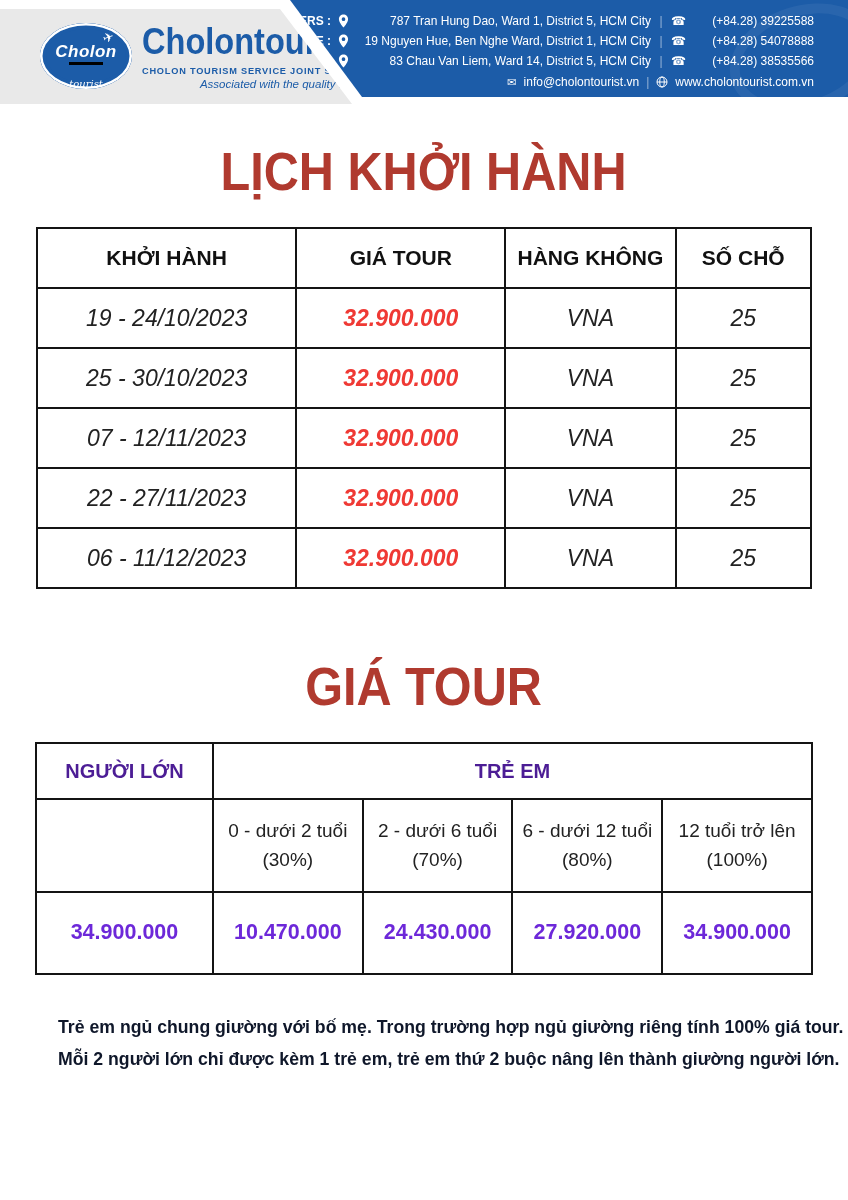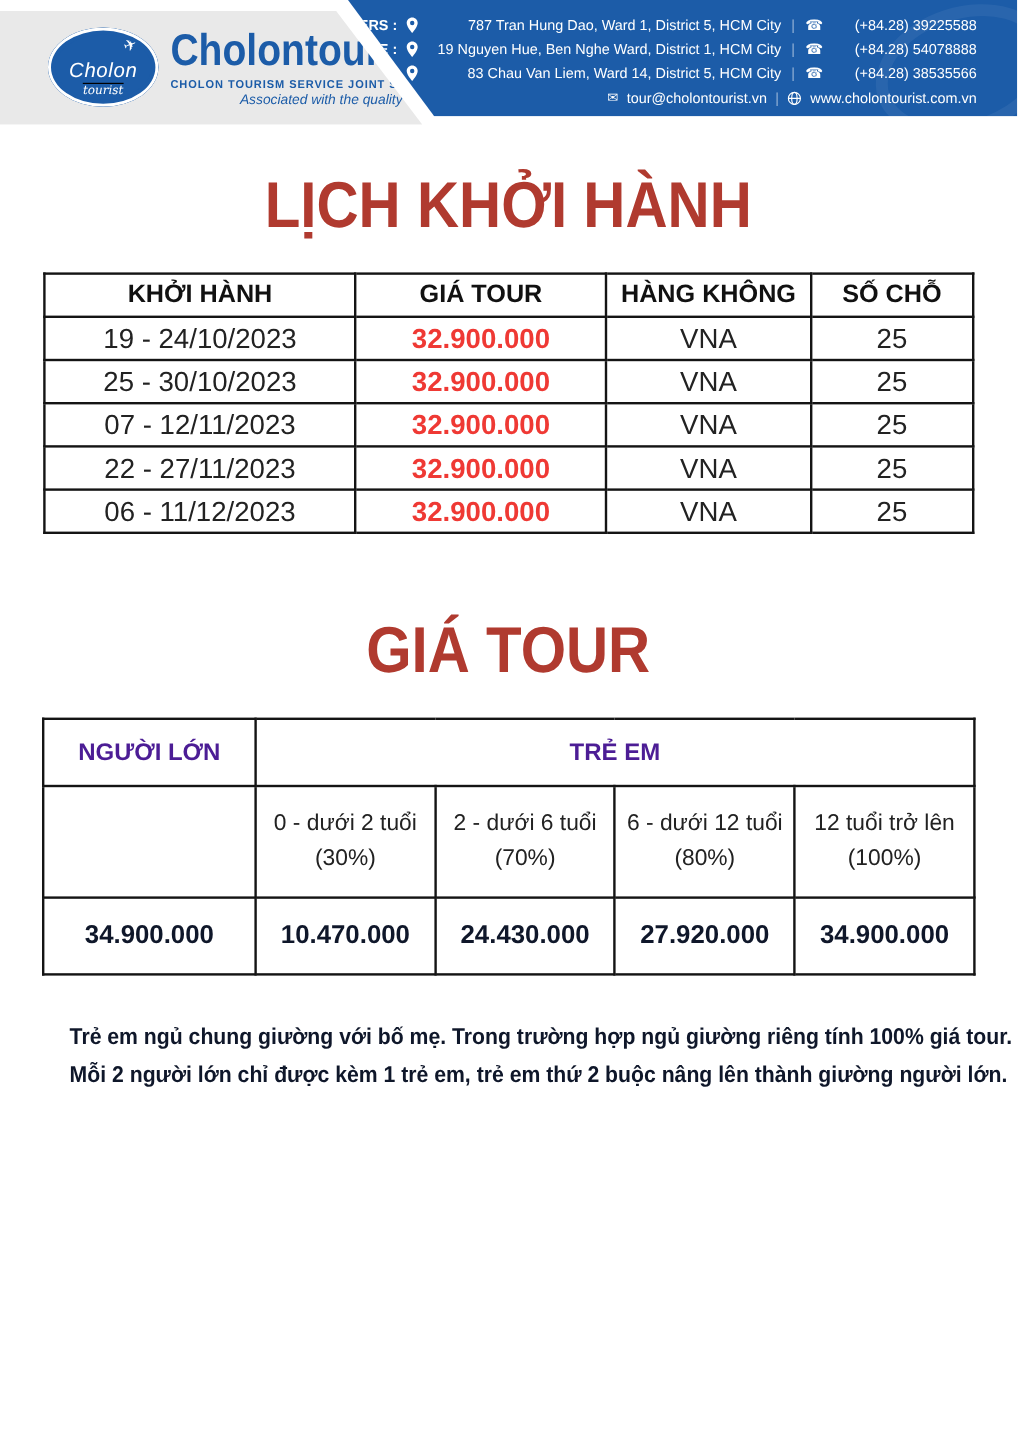--- a/index.html
+++ b/index.html
@@ -19,22 +19,22 @@
     clip-path:polygon(0 0, 280px 0, 352px 100%, 0 100%);
   }
   .logo-wrap { position:absolute; left:40px; top:14px; display:flex; align-items:center; gap:10px; }
   .logo-oval {
     position:relative; width:92px; height:66px; border-radius:50%;
     background:#1c5ca8; box-shadow:inset 0 0 0 2.5px #ffffff, inset 0 0 0 6px #1c5ca8;
     display:flex; flex-direction:column; align-items:center; justify-content:center;
     color:#ffffff; flex:0 0 auto;
   }
   .logo-plane { position:absolute; top:8px; right:18px; font-size:13px; transform:rotate(-20deg); line-height:1; }
-  .logo-oval-text { font-weight:normal; font-style:italic; font-size:17px; letter-spacing:.5px; line-height:1; margin-top:19px; }
-  .logo-oval-sub { font-family:"DejaVu Serif","Liberation Serif",serif; font-style:italic; font-size:10px; line-height:1; margin-top:2px; border-top:1px solid #000000; padding-top:1px; }
+  .logo-oval-text { font-weight:bold; font-style:italic; font-size:17px; letter-spacing:.5px; line-height:1; margin-top:19px; }
+  .logo-oval-sub { font-family:"DejaVu Serif","Liberation Serif",serif; font-style:italic; font-size:10px; line-height:1; margin-top:2px; border-top:3px solid #000000; padding-top:14px; }
   .brand-col { display:flex; flex-direction:column; }
   .brand-name {
     color:#1c5ca8; font-weight:bold; font-size:37px; line-height:1.05;
     display:inline-block; transform:scaleX(.88); transform-origin:left center; white-space:nowrap;
   }
   .company-name {
     color:#1c5ca8; font-weight:bold; font-size:9.5px; letter-spacing:.8px; margin-top:3px;
     display:inline-block; transform:scaleX(.97); transform-origin:left center; white-space:nowrap;
   }
   .tagline {
@@ -72,33 +72,33 @@
     text-align:center; color:#b03a2f; font-weight:bold; font-size:54px; line-height:1;
   }
   .section-title > span { display:inline-block; transform:scaleX(.9); white-space:nowrap; }
   .title-schedule { margin-top:32px; }
   .title-pricing { margin-top:70px; }
 
   
   table { border-collapse:collapse; margin:0 auto; table-layout:fixed; }
   .schedule-table { width:776px; margin-top:29px; }
   .schedule-table th, .schedule-table td {
-    border:2.5px solid #141414; text-align:center; vertical-align:middle; height:36px;
+    border:2.5px solid #141414; text-align:center; vertical-align:middle; height:60px;
   }
   .schedule-table th { font-size:21px; font-weight:bold; color:#111; }
-  .schedule-table td { font-size:23px; color:#222; font-weight:400; }
+  .schedule-table td { font-size:23px; color:#222; font-weight:400;font-style:italic; }
   .schedule-table td.price { color:#ef3934; font-weight:bold; }
 
   .pricing-table { width:778px; margin-top:29px; }
   .pricing-table td {
     border:2.5px solid #141414; text-align:center; vertical-align:middle;
   }
   .pricing-table .hrow td { height:56px; font-size:20px; font-weight:bold; color:#4c1d95; }
   .pricing-table .srow td { height:67px; font-size:19px; color:#222; line-height:1.55; padding:16px 8px; }
-  .pricing-table .prow td { height:64px; font-size:21.5px; font-weight:bold; color:#0f172a; }
+  .pricing-table .prow td { height:82px; font-size:21.5px; font-weight:bold; color:#6d28d9; }
 
   
   .note { margin:36px 0 0 58px; font-weight:bold; font-size:19px; color:#0f172a; line-height:1.7;text-align:right; }
   .note div { display:inline-block; transform:scaleX(.93); transform-origin:left center; white-space:nowrap; display:block; }
 </style>
 </head>
 <body>
 
 <div class="page">
 
@@ -135,21 +135,21 @@
               <path d="M12 1C6.5 1 2 5.5 2 11c0 7.5 10 18 10 18s10-10.5 10-18C22 5.5 17.5 1 12 1zm0 14a4 4 0 1 1 0-8 4 4 0 0 1 0 8z" fill="#fff"></path>
             </svg>
           </span>
         <span class="c-addr">83 Chau Van Liem, Ward 14, District 5, HCM City</span>
         <span class="c-sep">|</span>
         <span class="c-phicon">☎</span>
         <span class="c-phone">(+84.28) 38535566</span>
 
         <div class="contact-row4">
           <span class="row4-icon">✉</span>
-          <span>tour@cholontourist.vn</span>
+          <span>info@cholontourist.vn</span>
           <span class="c-sep">|</span>
           <span class="c-pin">
               <svg width="12" height="12" viewBox="0 0 24 24">
                 <circle cx="12" cy="12" r="10" fill="none" stroke="#fff" stroke-width="2"></circle>
                 <ellipse cx="12" cy="12" rx="4.5" ry="10" fill="none" stroke="#fff" stroke-width="2"></ellipse>
                 <line x1="2" y1="12" x2="22" y2="12" stroke="#fff" stroke-width="2"></line>
               </svg>
             </span>
           <span>www.cholontourist.com.vn</span>
         </div>

